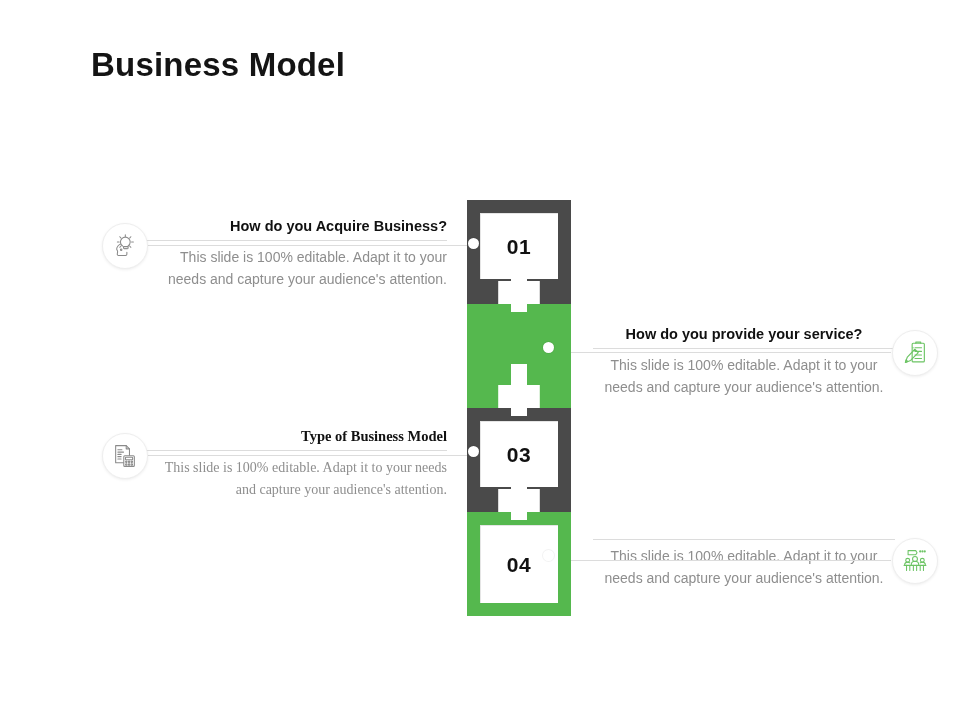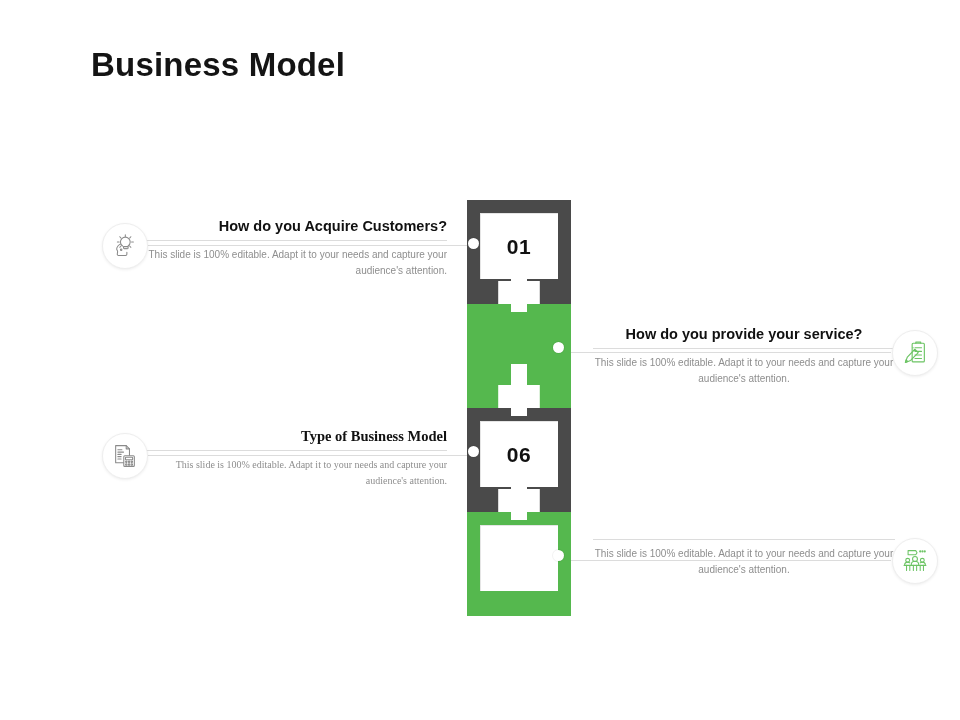--- a/index.html
+++ b/index.html
@@ -43,21 +43,20 @@
     top: 200px;
     width: 104px;
     height: 416px;
   }
 
   .piece {
     position: absolute;
     left: 0;
     width: 88px;
     height: 104px;
-    padding-left: 10px;
   }
   .piece-0 { top: 0px;   }
   .piece-1 { top: 104px; }
   .piece-2 { top: 208px; }
   .piece-3 { top: 312px; }
 
   
   .piece .frame {
     position: absolute;
     left: 0; top: 0;
@@ -132,21 +131,21 @@
     color: #111111;
     line-height: 1.2;
     white-space: nowrap;
   }
   .callout .rule {
     height: 1px;
     background: #dcdcdc;
     margin: 5px 0 6px 0;
   }
   .callout .body {
-    font-size: 10px;
+    font-size: 14px;
     color: #8e8e8e;
     line-height: 1.55;
   }
   .callout.left  { text-align: right; }
   .callout.right { text-align: center;  }
 
   .callout.left  .rule { margin-left: 0; }
   .callout.right .rule { margin-right: 0; }
 
   
@@ -182,21 +181,21 @@
   }
 </style>
 </head>
 <body>
 
 <div class="slide">
 
   <div class="slide-title">Business Model</div>
 
   <div class="callout left" style="left:106px; top:218px; width:302px;">
-    <div class="heading">How do you Acquire Customers?</div>
+    <div class="heading">How do you Acquire Business?</div>
     <div class="rule"></div>
     <div class="body">This slide is 100% editable. Adapt it to your needs and capture your audience's attention.</div>
   </div>
   <div class="lead-line" style="left:108px; top:245px; width:326px;"></div>
   <div class="icon-circle" style="left:63px; top:223px;">
     <span>
       <svg width="26" height="26" viewBox="0 0 32 32">
         <g fill="none" stroke="#8a8a8a" stroke-width="1.3" stroke-linecap="round" stroke-linejoin="round">
           <path d="M13 16c-1.6-1.1-2.6-2.9-2.6-4.9 0-3.3 2.7-6 6-6s6 2.7 6 6c0 2-1 3.8-2.6 4.9"></path>
           <path d="M14.2 16.6h5.6v2.2h-5.6z"></path>
@@ -295,29 +294,32 @@
 
     <div class="piece piece-1 green">
       <div class="frame"></div>
       <div class="notch"></div>
       <div class="dot right"></div>
     </div>
 
     <div class="piece piece-2 dark">
       <div class="frame"></div>
       <div class="inner">
-        <span class="num">06</span>
+        <span class="num">03</span>
       </div>
       <div class="notch"></div>
       <div class="dot left"></div>
     </div>
 
     <div class="piece piece-3 green">
       <div class="frame" style="-webkit-clip-path:none; clip-path:none;"></div>
       <div class="inner"></div>
+      <div class="inner" style="height:78px;">
+        <span class="num">04</span>
+      </div>
       <div class="dot right"></div>
     </div>
 
   </div>
 
   <div class="page-num">2</div>
 
 </div>
 
 </body></html>

